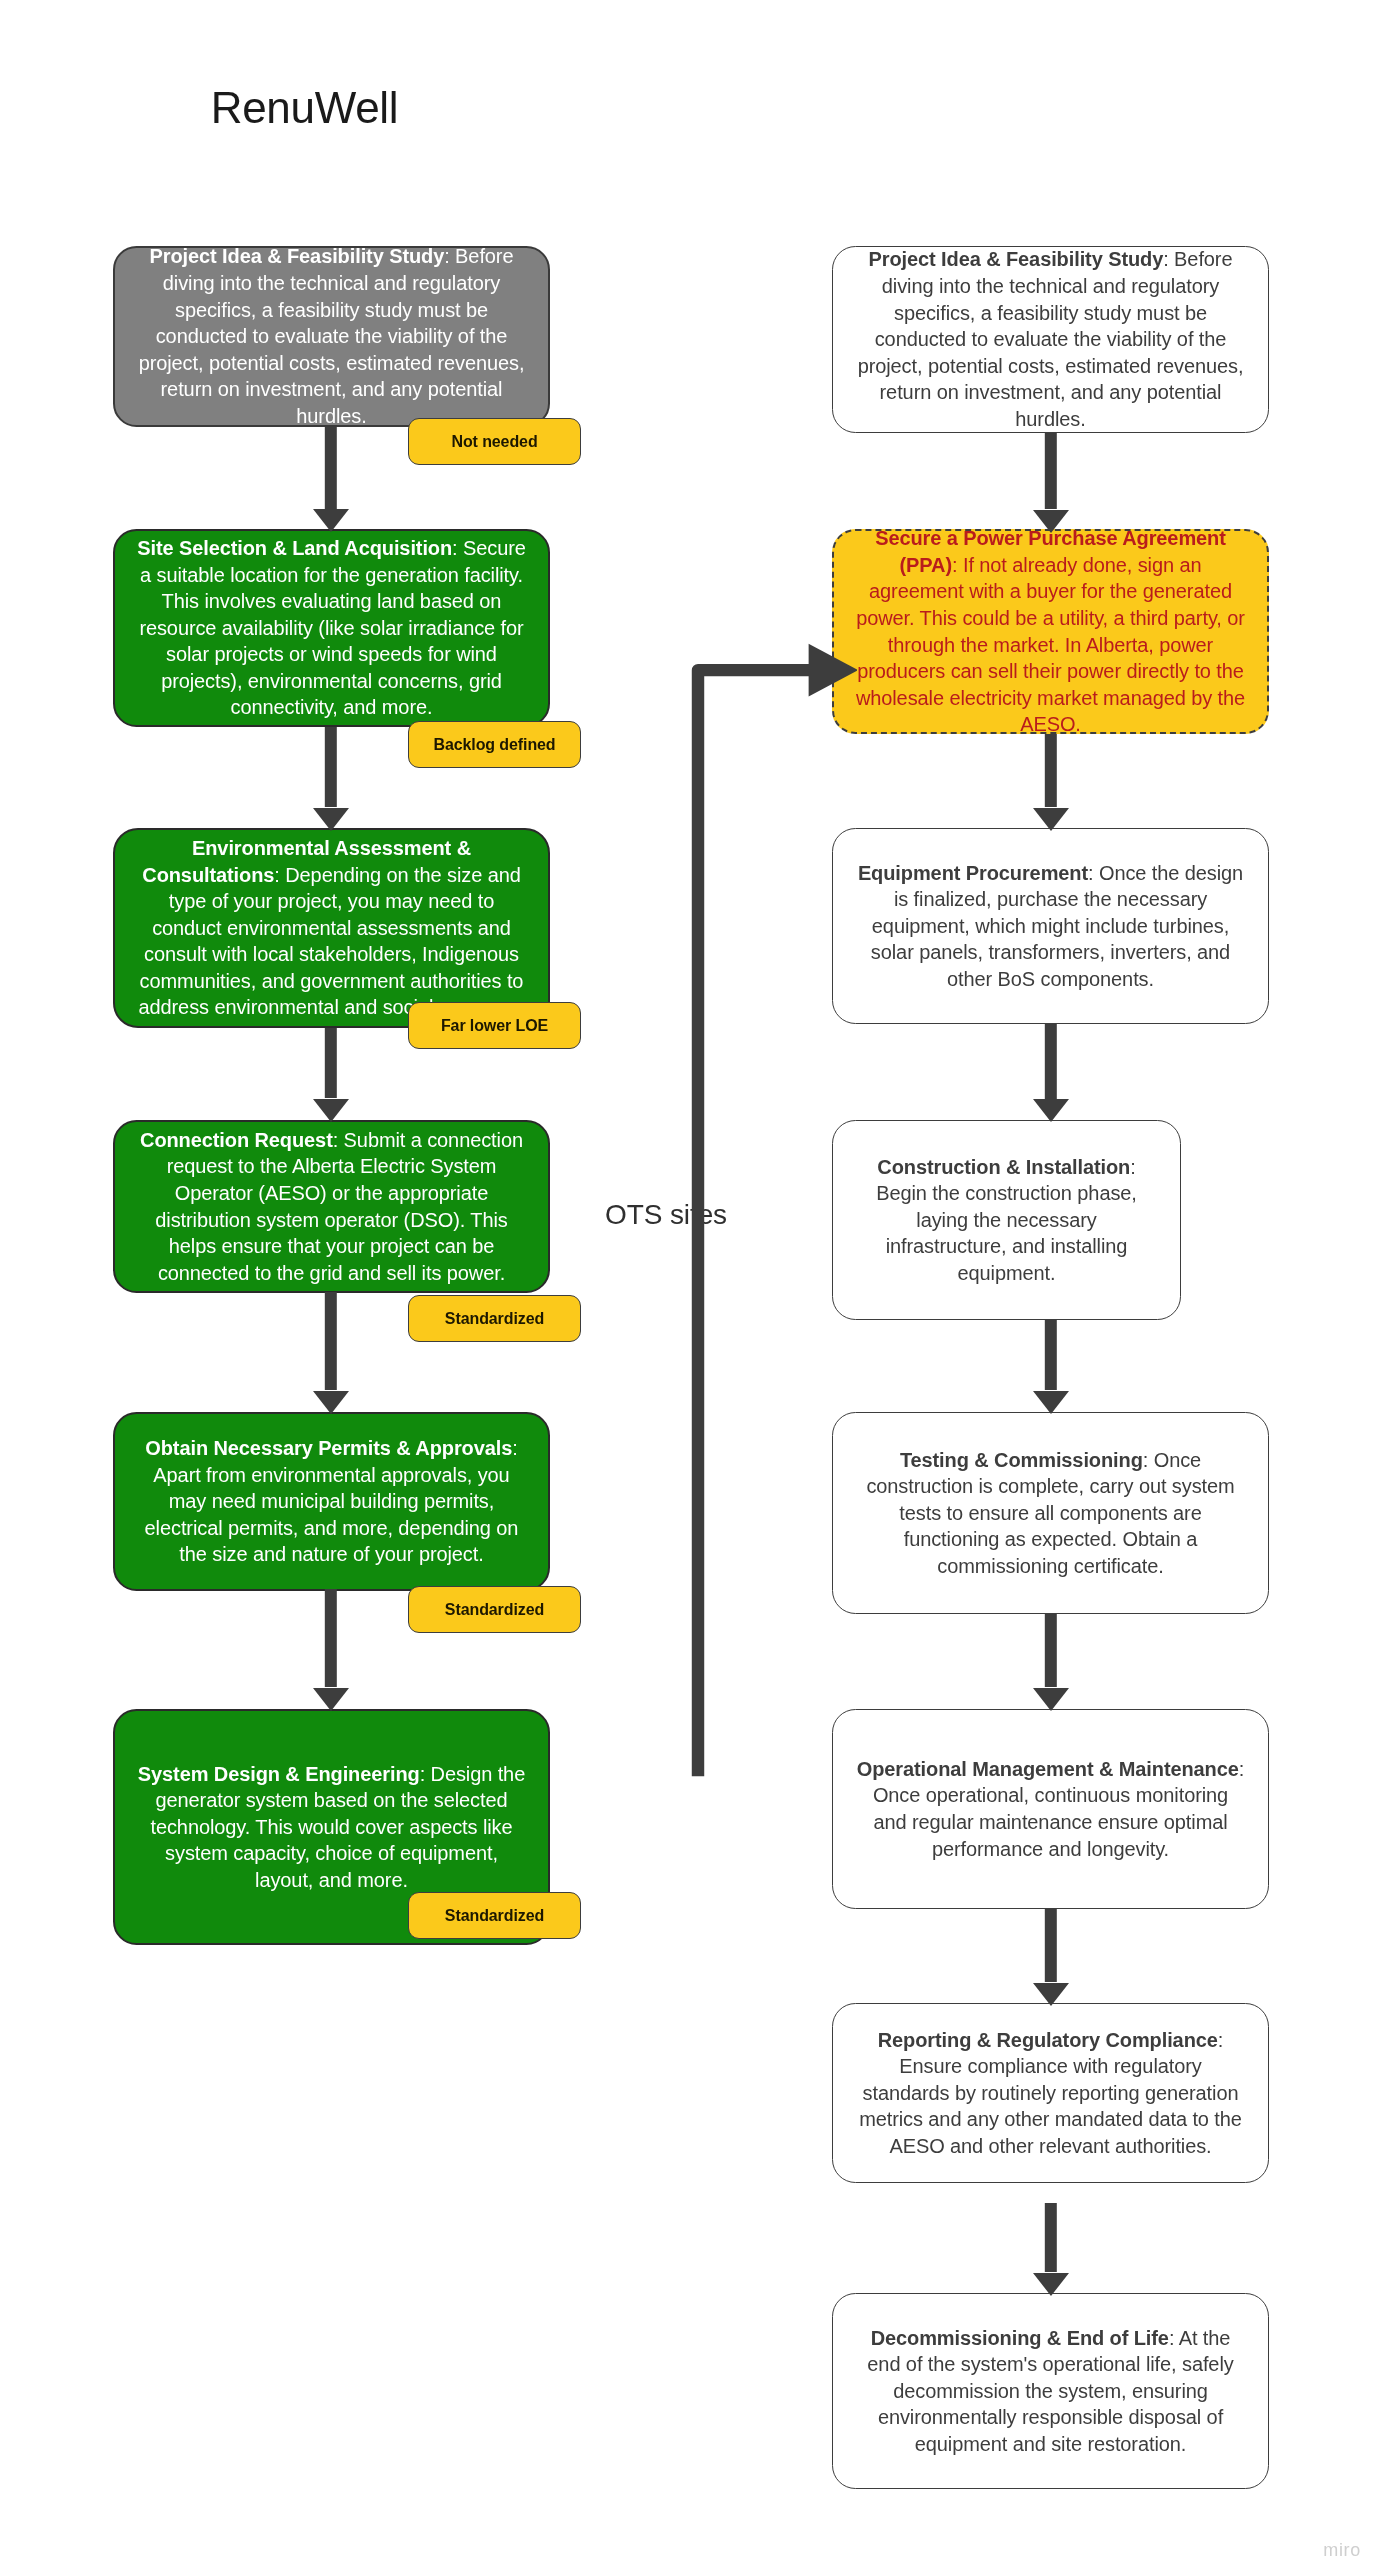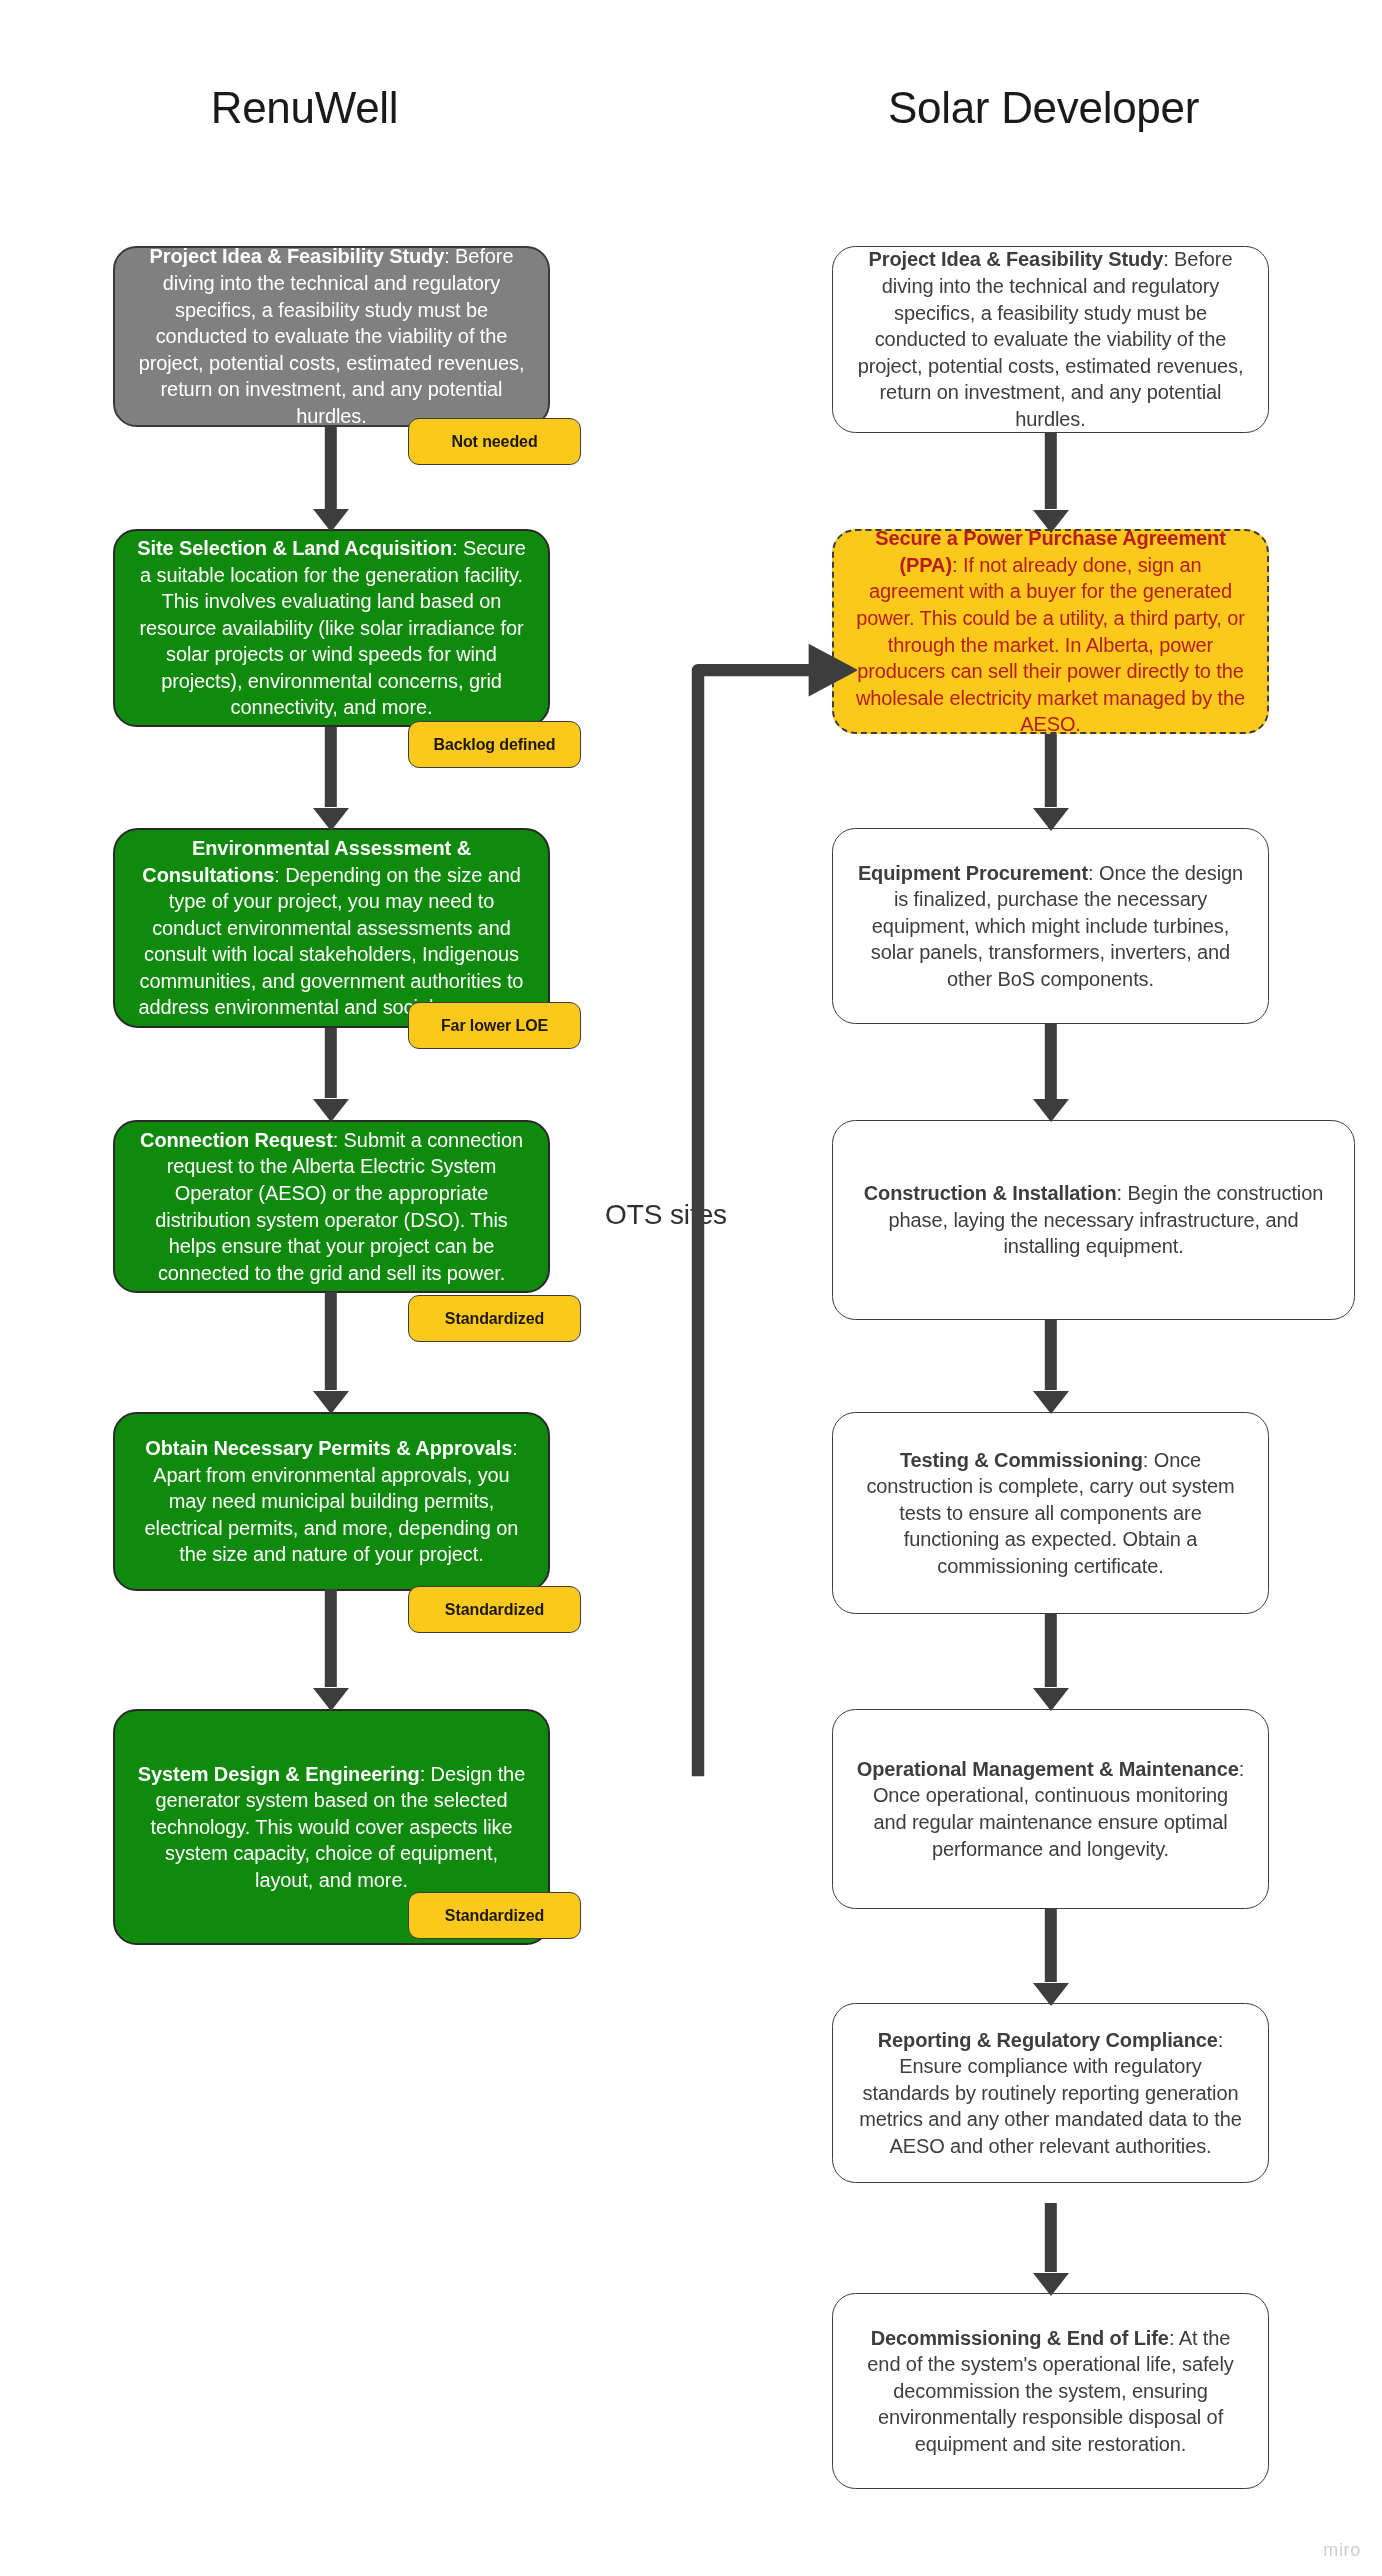--- a/index.html
+++ b/index.html
@@ -122,21 +122,20 @@
     color:#cfcfcf;
     letter-spacing:0.7px;
   }
 </style>
 </head>
 <body>
 
 <div class="canvas">
 
   <div class="col-title" id="title-renuwell">RenuWell</div>
-  <div class="col-title" id="title-solar">Solar Developer</div>
 
   <div class="node gray" id="n-l0" style="left:113px;top:246px;width:437px;height:181px;">
     <span class="txt"><b>Project Idea &amp; Feasibility Study</b><span>: Before diving into the technical and regulatory specifics, a feasibility study must be conducted to evaluate the viability of the project, potential costs, estimated revenues, return on investment, and any potential hurdles.</span></span>
   </div>
   <div class="badge" id="b-l0" style="left:408px;top:418px;width:173px;height:47px;">Not needed</div>
 
   <div class="node green" id="n-l1" style="left:113px;top:529px;width:437px;height:198px;">
     <span class="txt"><b>Site Selection &amp; Land Acquisition</b><span>: Secure a suitable location for the generation facility. This involves evaluating land based on resource availability (like solar irradiance for solar projects or wind speeds for wind projects), environmental concerns, grid connectivity, and more.</span></span>
   </div>
   <div class="badge" id="b-l1" style="left:408px;top:721px;width:173px;height:47px;">Backlog defined</div>
@@ -187,21 +186,21 @@
   </div>
 
   <div class="node yellow-dash" id="n-r1" style="left:832px;top:529px;width:437px;height:205px;">
     <span class="txt"><b>Secure a Power Purchase Agreement (PPA)</b><span>: If not already done, sign an agreement with a buyer for the generated power. This could be a utility, a third party, or through the market. In Alberta, power producers can sell their power directly to the wholesale electricity market managed by the AESO.</span></span>
   </div>
 
   <div class="node white" id="n-r2" style="left:832px;top:828px;width:437px;height:196px;">
     <span class="txt"><b>Equipment Procurement</b><span>: Once the design is finalized, purchase the necessary equipment, which might include turbines, solar panels, transformers, inverters, and other BoS components.</span></span>
   </div>
 
-  <div class="node white" id="n-r3" style="left:832px;top:1120px;width:523px;height:200px;">
+  <div class="node white" id="n-r3" style="left:832px;top:1120px;width:349px;height:200px;">
     <span class="txt"><b>Construction &amp; Installation</b><span>: Begin the construction phase, laying the necessary infrastructure, and installing equipment.</span></span>
   </div>
 
   <div class="node white" id="n-r4" style="left:832px;top:1412px;width:437px;height:202px;">
     <span class="txt"><b>Testing &amp; Commissioning</b><span>: Once construction is complete, carry out system tests to ensure all components are functioning as expected. Obtain a commissioning certificate.</span></span>
   </div>
 
   <div class="node white" id="n-r5" style="left:832px;top:1709px;width:437px;height:200px;">
     <span class="txt"><b>Operational Management &amp; Maintenance</b><span>: Once operational, continuous monitoring and regular maintenance ensure optimal performance and longevity.</span></span>
   </div>

